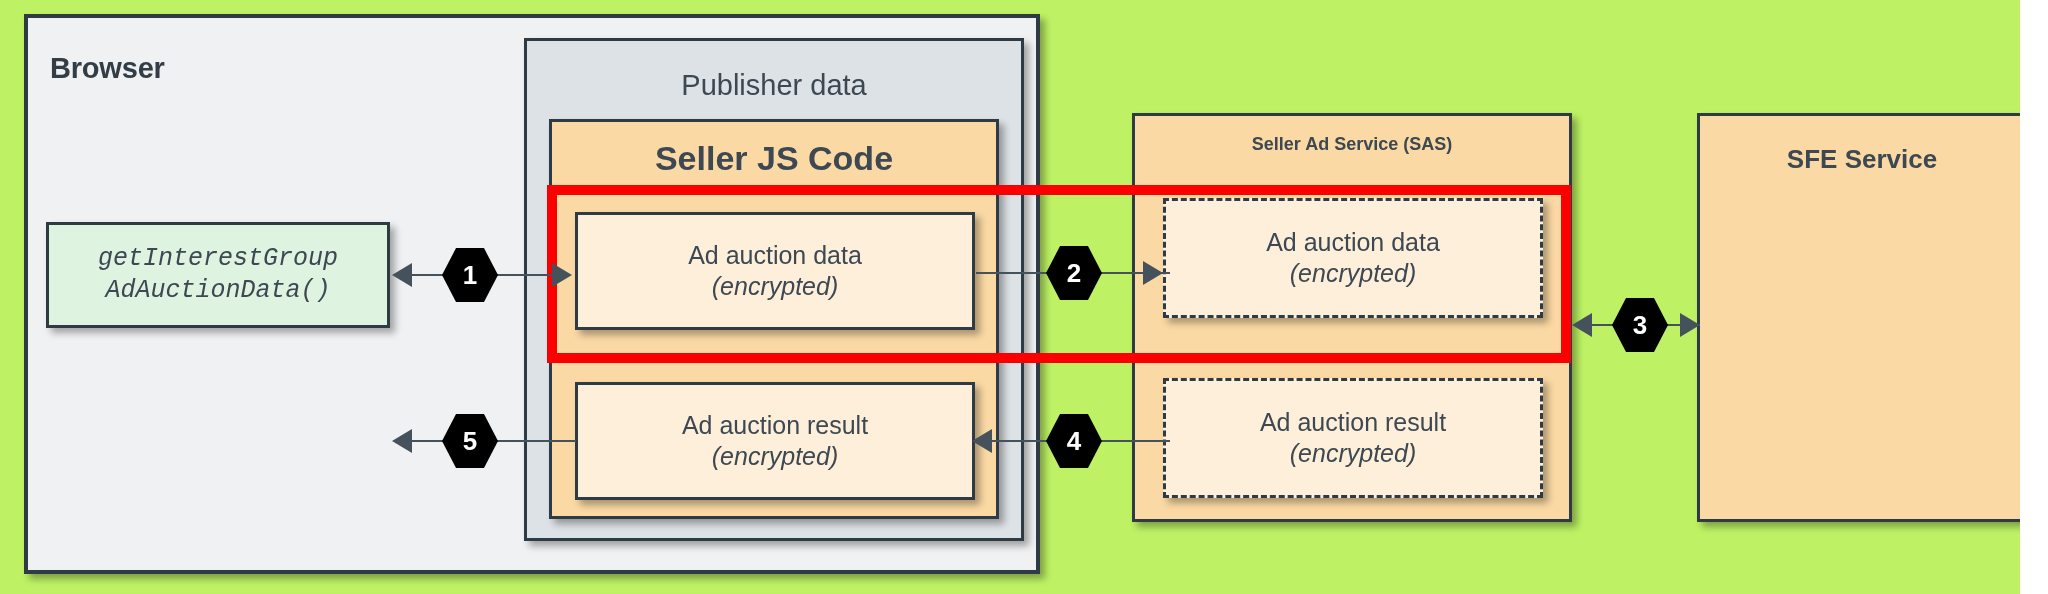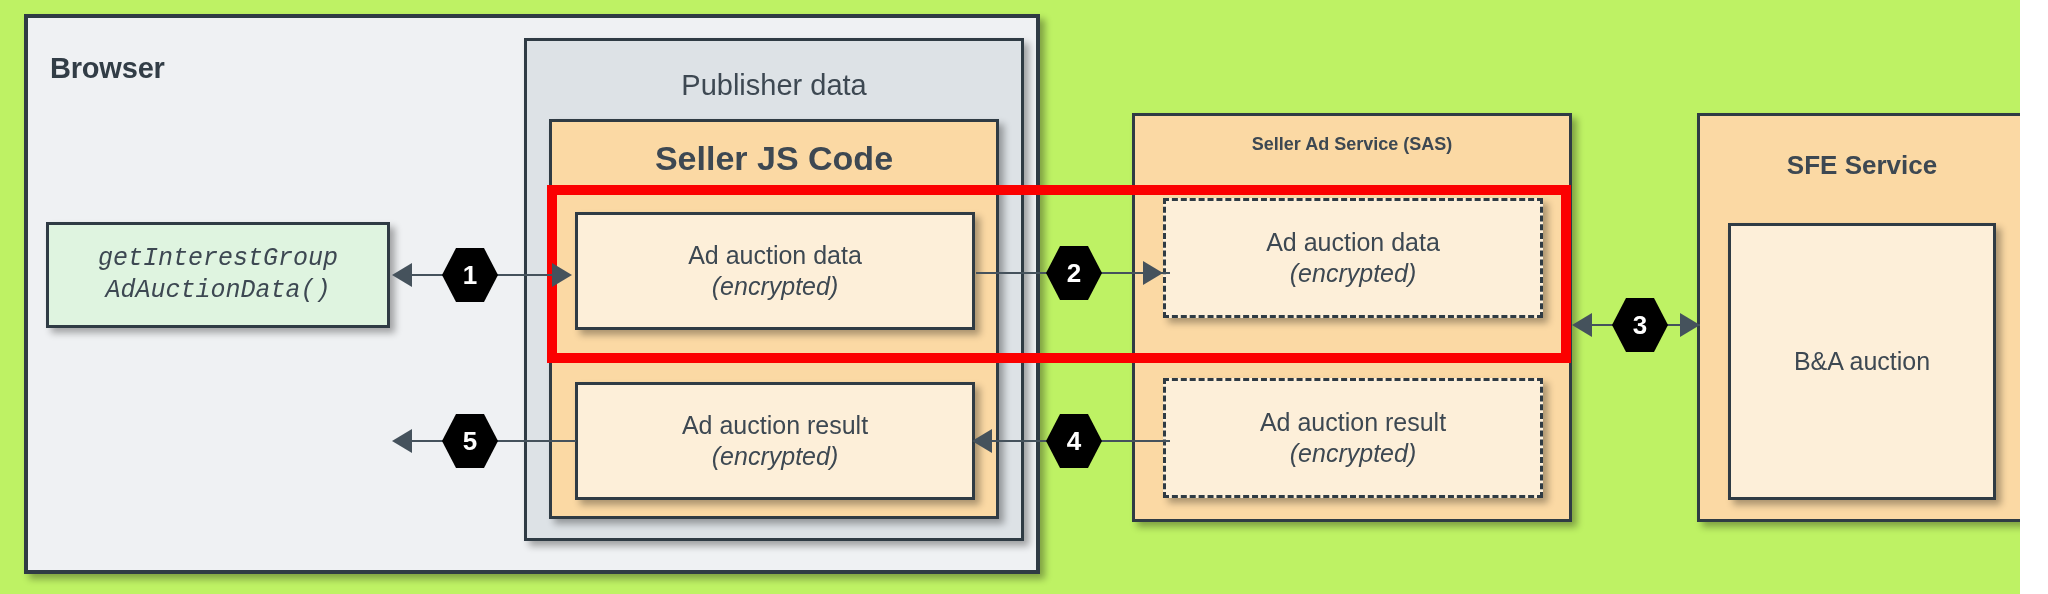--- a/index.html
+++ b/index.html
@@ -98,21 +98,21 @@
 
   
   #sfe {
     left: 1697px;
     top: 113px;
     width: 330px;
     height: 409px;
     background: #fbd9a4;
   }
   #sfe-title {
-    top: 34px;
+    top: 28px;
     font-size: 26px;
     font-weight: bold;
   }
 
   
   .card {
     position: absolute;
     box-sizing: border-box;
     background: #fdefd9;
     border: 3px solid #2f3b44;
@@ -252,23 +252,20 @@
 
   <div class="card dashed" id="ad-auction-result-sas">
     <div>Ad auction result</div>
     <div class="sub">(encrypted)</div>
   </div>
 
   <div class="box" id="sfe">
     <div class="box-title" id="sfe-title">SFE Service</div>
   </div>
 
-  <div class="card" id="ba-auction">
-    <div>B&amp;A auction</div>
-  </div>
 
   <div id="red-highlight"></div>
 
   <div class="conn" style="left:410px; top:274px; width:150px;"></div>
   <div class="arrow-left" style="left:392px; top:263px;"></div>
   <div class="arrow-right" style="left:552px; top:263px;"></div>
   <div class="hex" style="left:442px; top:247px;">1</div>
 
   <div class="conn" style="left:976px; top:272px; width:194px;"></div>
   <div class="arrow-right" style="left:1143px; top:261px;"></div>

